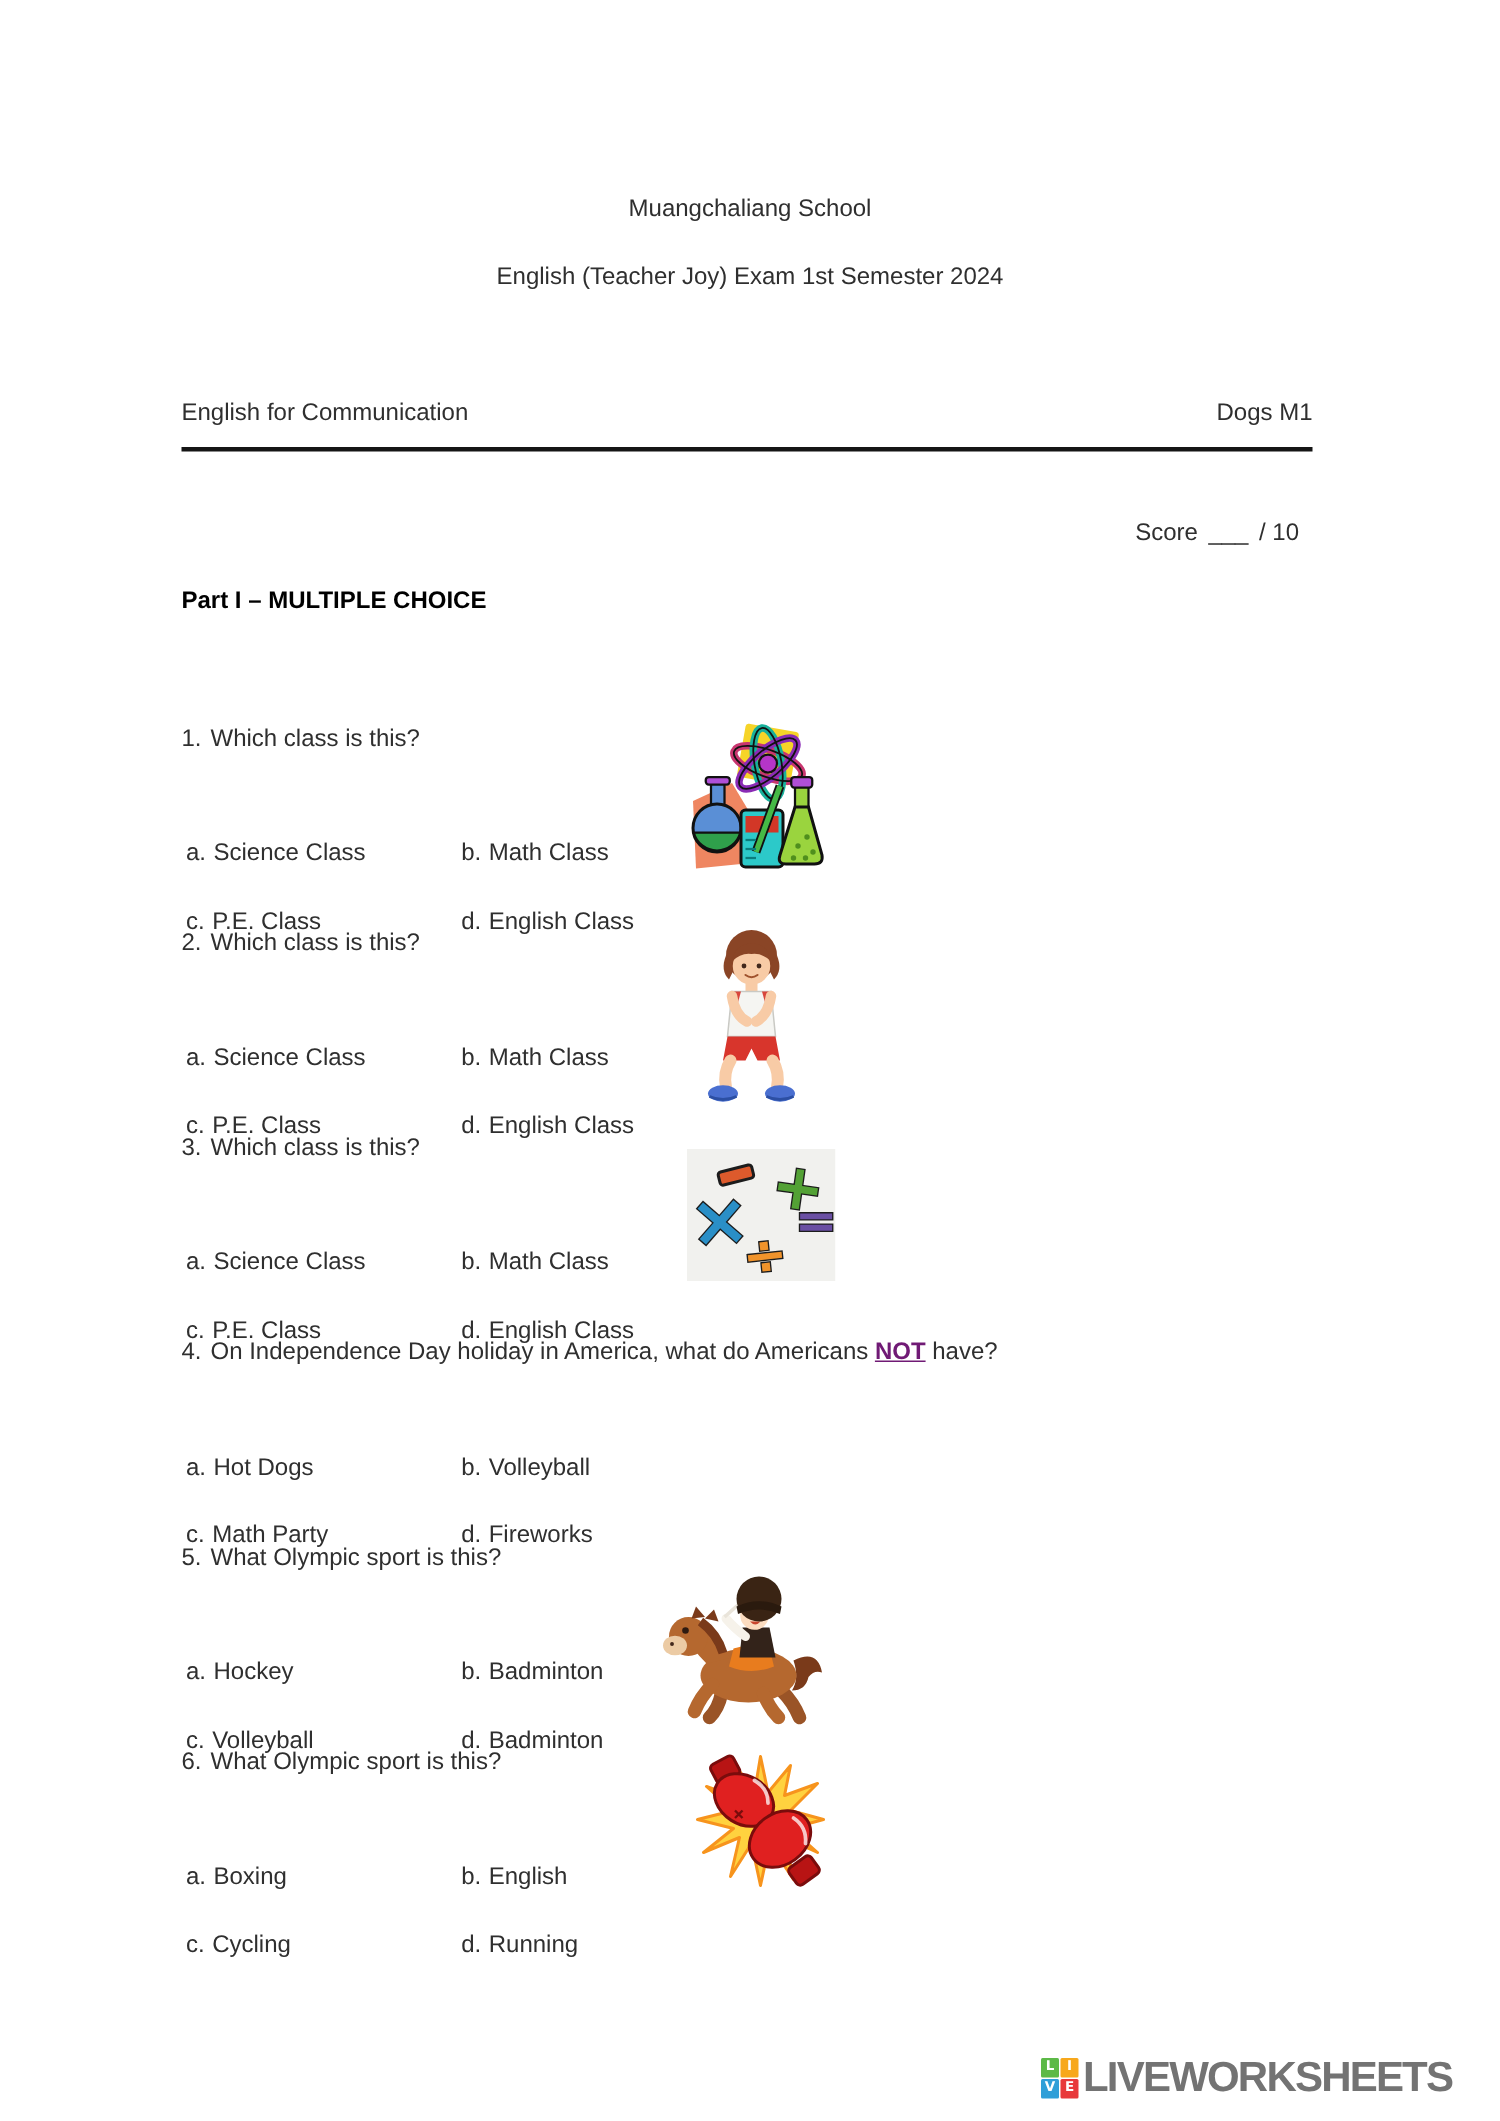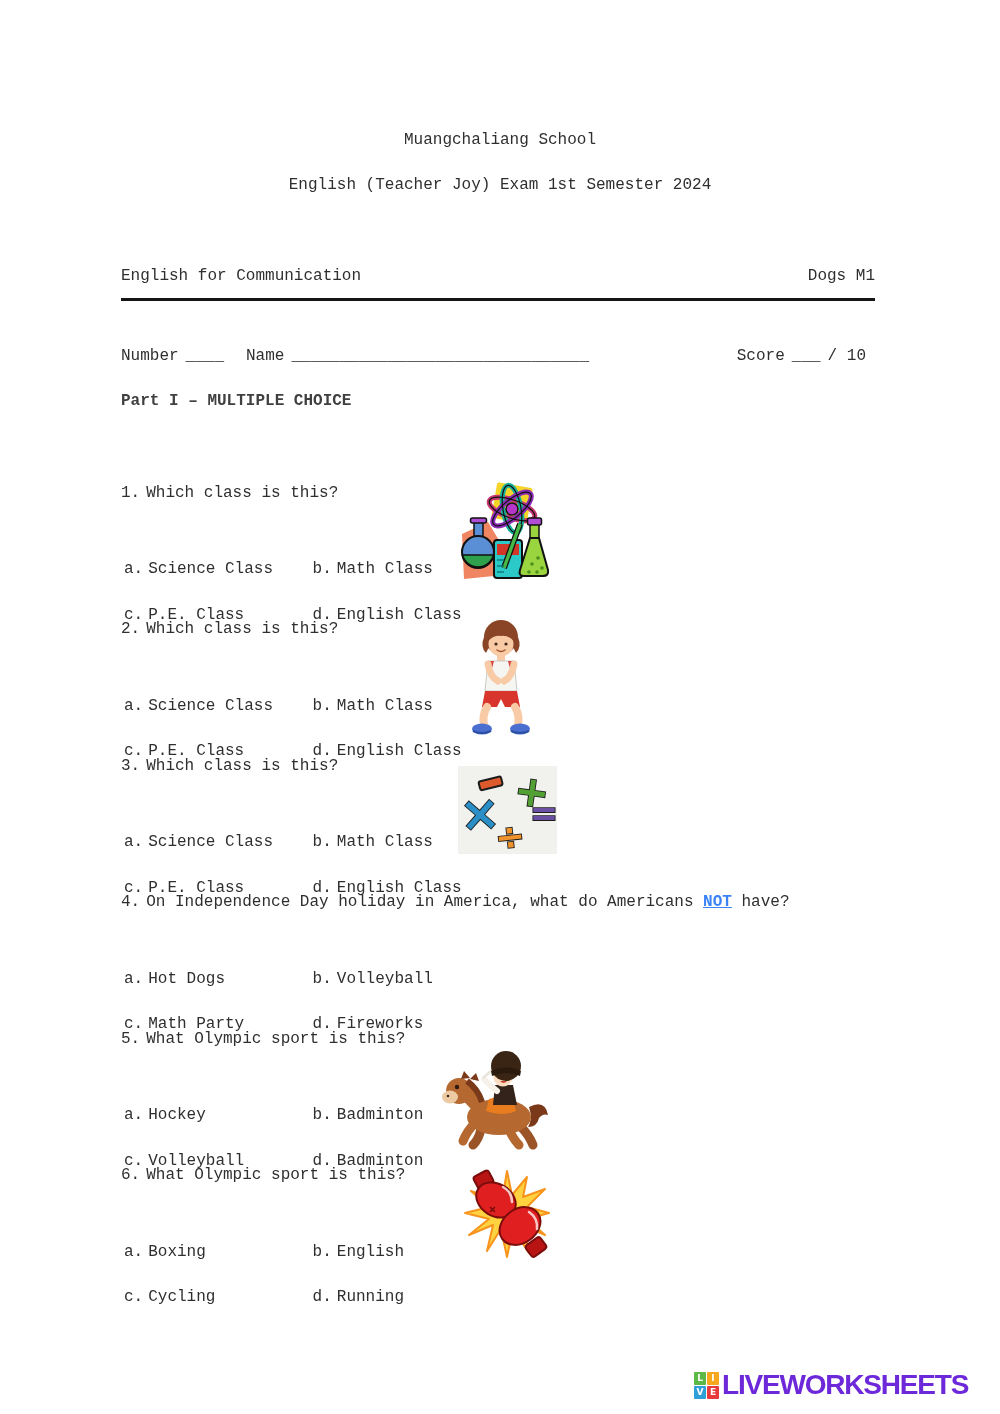--- a/index.html
+++ b/index.html
@@ -4,58 +4,55 @@
 <style>
   html,body{margin:0;padding:0;background:#ffffff;}
   .page{
     position:relative;
     width:1000px;height:1414px;
     background:#ffffff;
     font-family:"Liberation Sans", sans-serif;
     font-size:16px;color:#2f2f2f;
     overflow:hidden;
   }
-  .line{position:absolute;white-space:nowrap;line-height:20px;font-family:Liberation Mono, monospace;}
+  .line{position:absolute;white-space:nowrap;line-height:20px;}
   .center{left:0;right:0;text-align:center;}
   .left-col{left:121px;}
   .opt-line{left:124px;margin-top:31px;}
   .rule{position:absolute;left:121px;width:754px;height:3px;background:#151515;}
-  .bold{font-weight:bold;color:#404040;text-align:center;}
+  .bold{font-weight:bold;color:#000000;text-align:center;}
   .qnum{margin-right:6px;}
   .optcol{display:inline-block;width:179px;}
   .optletter{margin-right:5px;}
   .blank{letter-spacing:0;}
   .ml7{margin-left:7px;}
   .ml22{margin-left:22px;}
-  .emph{font-weight:bold;text-decoration:underline;color:#3b82f6;}
+  .emph{font-weight:bold;text-decoration:underline;color:#701a75;}
   .qimg{position:absolute;}
   
   .lw{position:absolute;left:694px;top:1371px;display:flex;align-items:center;gap:3px;cursor:pointer;}
   .lw-icon{display:grid;grid-template-columns:12px 12px;grid-auto-rows:13px;gap:1px;}
   .lw-icon .c{display:flex;align-items:center;justify-content:center;color:#fff;
     font-size:9px;font-weight:bold;border-radius:1px;font-family:"DejaVu Sans",sans-serif;}
   .c-l{background:#5cb947;} .c-i{background:#f7a81c;} .c-v{background:#2f9fd8;} .c-e{background:#e8393b;}
-  .lw-text{font-size:28px;font-weight:800;color:#6d28d9;letter-spacing:-1.2px;
+  .lw-text{font-size:28px;font-weight:800;color:#737373;letter-spacing:-1.2px;
     font-family:"Liberation Sans",sans-serif;line-height:28px;}
 </style>
 </head>
 <body>
 
 <div class="page">
 
   <div class="line center" style="top:130px">Muangchaliang School</div>
   <div class="line center" style="top:175px">English (Teacher Joy) Exam 1st Semester 2024</div>
 
   <div class="line left-col" style="top:266px">English for Communication</div>
   <div class="line" style="top:266px;right:125px">Dogs M1</div>
   <div class="rule" style="top:298px"></div>
 
-  <div class="line left-col" style="top:346px">
-    <span>Number</span><span class="blank ml7">____</span><span class="ml22">Name</span><span class="blank ml7">_______________________________</span>
-  </div>
   <div class="line" style="top:346px;right:134px">
     <span>Score</span><span class="blank ml7">___</span><span class="ml7">/ 10</span>
   </div>
 
   <div class="line left-col bold" style="top:391px">Part I – MULTIPLE CHOICE</div>
 
   <div class="line left-col" style="top:483px">
     <span class="qnum">1.</span><span>Which class is this?</span>
   </div>
   <div class="line opt-line" style="top:528px">

